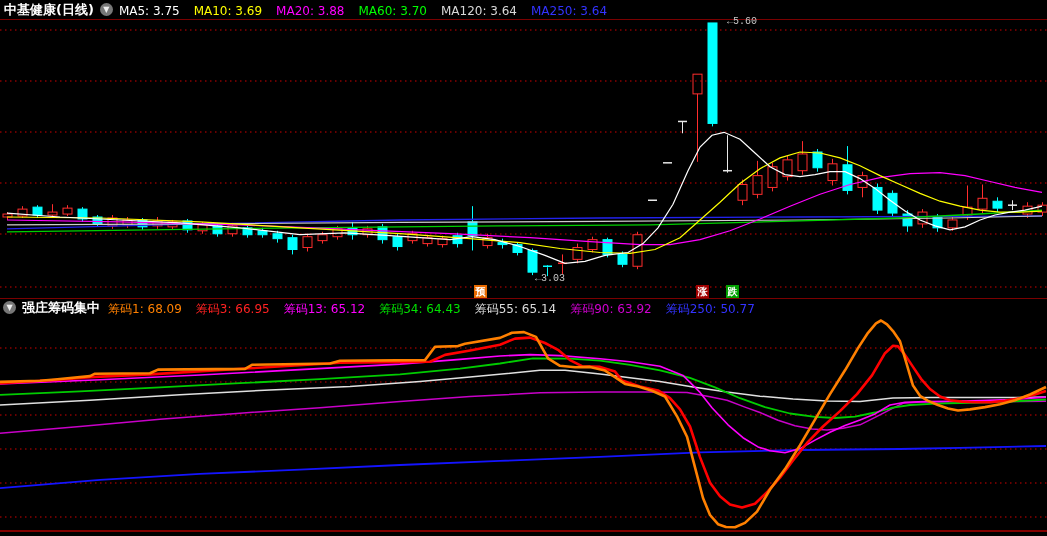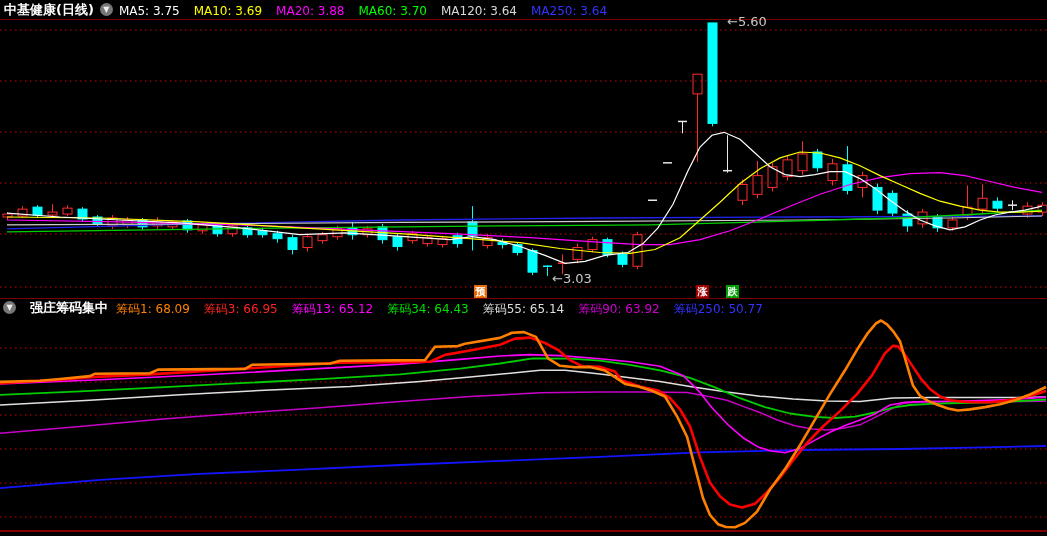--- a/index.html
+++ b/index.html
@@ -7,21 +7,21 @@
           font-family:"DejaVu Sans",sans-serif;-webkit-font-smoothing:none;}
   .hdr{position:absolute;left:0;display:flex;align-items:center;white-space:nowrap;}
   .hdr1{top:0;height:19px;width:100%;}
   .hdr2{top:299px;height:17px;width:100%;}
   .title{color:#fff;font-size:13px;font-weight:bold;margin-left:4px;}
   .chev{width:13px;height:13px;border-radius:50%;background:#777;color:#eee;
         display:inline-flex;align-items:center;justify-content:center;
         font-size:8px;line-height:1;margin-left:6px;margin-right:6px;flex:0 0 auto;}
   .lbl{font-size:12px;margin-right:14px;}
   .sep{position:absolute;left:0;width:1047px;height:1px;background:#7a0000;}
-  .marker{position:absolute;color:#c8c8c8;font-size:13px;line-height:13px;}
+  .marker{position:absolute;color:#c8c8c8;font-size:10px;line-height:13px;font-family:Liberation Mono, monospace;}
   .badge{position:absolute;width:13px;height:13px;color:#fff;font-size:10px;line-height:13px;
          text-align:center;font-weight:bold;}
   svg{position:absolute;left:0;display:block;}
 </style>
 </head>
 <body>
 
 <div class="screen">
 
   <div class="hdr hdr1">
@@ -245,33 +245,33 @@
       </g>
       <polyline points="7,208.8 200,203.9 400,200.0 600,198.0 800,197.0 1042,196.0" fill="none" stroke="#2222ee" stroke-width="1.3"></polyline>
       <polyline points="7,204.9 200,203.9 400,202.4 600,201.4 800,200.0 950,198.0 1042,196.0" fill="none" stroke="#cccccc" stroke-width="1.1"></polyline>
       <polyline points="7,211.8 150,209.8 300,207.8 500,205.9 650,204.9 800,200.9 900,198.0 980,194.0 1042,190.1" fill="none" stroke="#00d000" stroke-width="1.3"></polyline>
       <polyline points="7,200.0 120,201.9 240,204.9 360,209.8 450,213.7 530,217.7 590,221.6 640,224.6 670,224.6 700,219.7 730,210.8 760,199.0 790,186.2 820,174.3 850,164.5 880,157.6 910,153.7 940,152.7 965,155.6 990,161.5 1015,167.4 1042,172.4" fill="none" stroke="#ff00ff" stroke-width="1.2"></polyline>
       <polyline points="7,197.0 100,198.0 200,201.9 300,207.8 400,213.7 470,218.7 520,222.6 560,228.5 600,232.5 630,233.4 655,229.5 680,217.7 700,200.0 720,182.2 740,163.5 760,148.7 780,137.9 800,132.0 820,133.0 840,137.9 860,145.8 880,155.6 900,164.5 920,173.4 940,181.2 960,186.2 980,190.1 1000,192.1 1020,192.1 1042,191.1" fill="none" stroke="#ffff00" stroke-width="1.2"></polyline>
       <polyline points="7,193.1 60,197.0 120,200.0 180,202.9 240,207.8 300,214.7 345,212.8 390,215.7 420,217.7 450,219.7 472,216.7 495,219.7 520,226.5 545,235.4 565,243.3 585,241.3 605,235.4 628,232.5 643,223.6 658,207.8 673,184.2 688,150.7 700,127.1 712,115.2 724,112.3 740,119.2 755,133.0 770,146.8 785,154.6 800,156.6 815,154.6 830,151.7 845,151.7 860,158.6 875,168.4 890,180.3 905,191.1 920,200.0 935,205.9 950,209.8 965,206.9 980,200.0 995,195.0 1010,192.1 1025,190.1 1042,186.2" fill="none" stroke="#ffffff" stroke-width="1.2"></polyline>
     </svg>
 
   <div class="marker" style="left:727px;top:15px">←5.60</div>
-  <div class="marker" style="left:552px;top:272px">←3.03</div>
+  <div class="marker" style="left:535px;top:272px">←3.03</div>
 
   <div id="badges">
       <div class="badge" style="left: 474px; top: 285px; background: rgb(232, 106, 0);">预</div>
       <div class="badge" style="left: 696px; top: 285px; background: rgb(160, 0, 0);">涨</div>
       <div class="badge" style="left: 726px; top: 285px; background: rgb(0, 160, 0);">跌</div>
     </div>
 
   <div class="sep" style="top:298px"></div>
 
   <div class="hdr hdr2">
     <span class="chev" style="margin-left:3px">▼</span>
-    <span class="title" style="margin-left:8px;font-weight:bold">强庄筹码集中</span>
+    <span class="title" style="margin-left:0;font-weight:bold">强庄筹码集中</span>
     <span id="chip-labels" style="margin-left:8px"><span class="lbl" style="color: rgb(255, 128, 0);">筹码1: 68.09</span><span class="lbl" style="color: rgb(255, 34, 34);">筹码3: 66.95</span><span class="lbl" style="color: rgb(255, 0, 255);">筹码13: 65.12</span><span class="lbl" style="color: rgb(0, 224, 0);">筹码34: 64.43</span><span class="lbl" style="color: rgb(221, 221, 221);">筹码55: 65.14</span><span class="lbl" style="color: rgb(208, 0, 208);">筹码90: 63.92</span><span class="lbl" style="color: rgb(51, 51, 255);">筹码250: 50.77</span></span>
   </div>
 
   <svg id="chart2" style="top:318px" width="1047" height="218" viewBox="0 0 1047 218">
       <line x1="0" y1="30" x2="1047" y2="30" stroke="#cf0000" stroke-width="1" stroke-dasharray="1.5 3.5"></line>
       <line x1="0" y1="64" x2="1047" y2="64" stroke="#cf0000" stroke-width="1" stroke-dasharray="1.5 3.5"></line>
       <line x1="0" y1="97" x2="1047" y2="97" stroke="#cf0000" stroke-width="1" stroke-dasharray="1.5 3.5"></line>
       <line x1="0" y1="131" x2="1047" y2="131" stroke="#cf0000" stroke-width="1" stroke-dasharray="1.5 3.5"></line>
       <line x1="0" y1="165" x2="1047" y2="165" stroke="#cf0000" stroke-width="1" stroke-dasharray="1.5 3.5"></line>
       <line x1="0" y1="199" x2="1047" y2="199" stroke="#cf0000" stroke-width="1" stroke-dasharray="1.5 3.5"></line>

